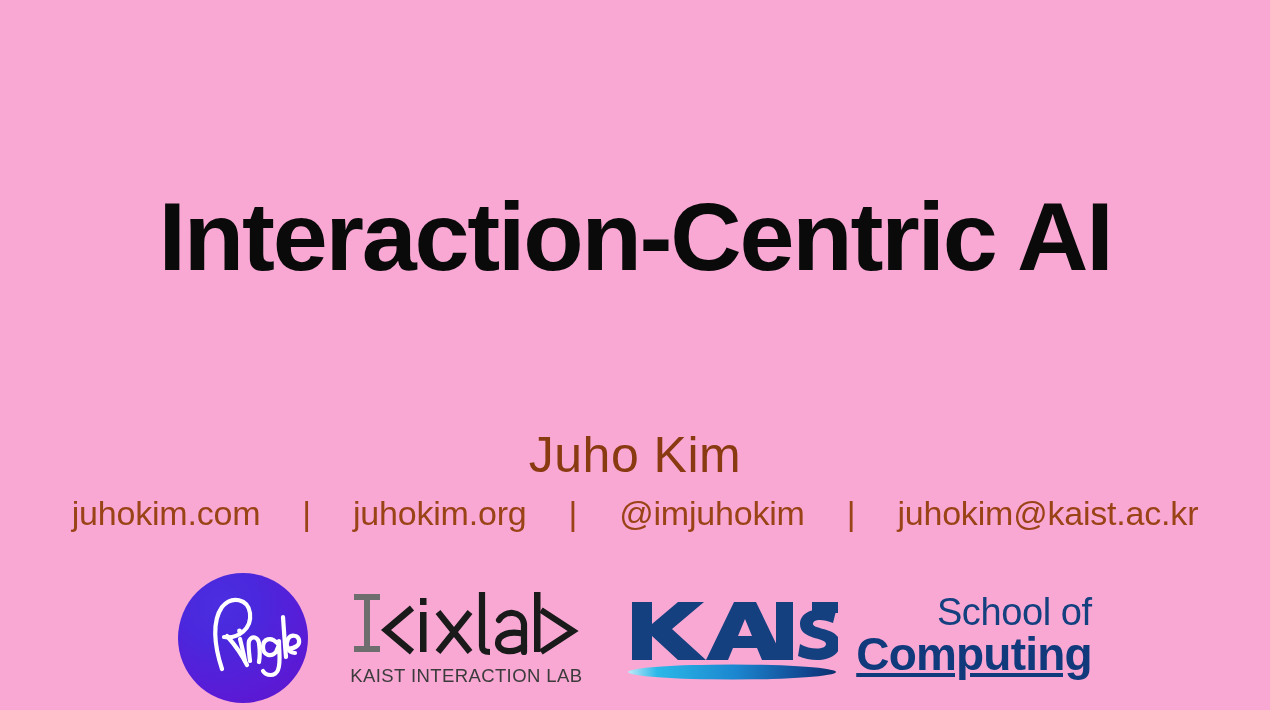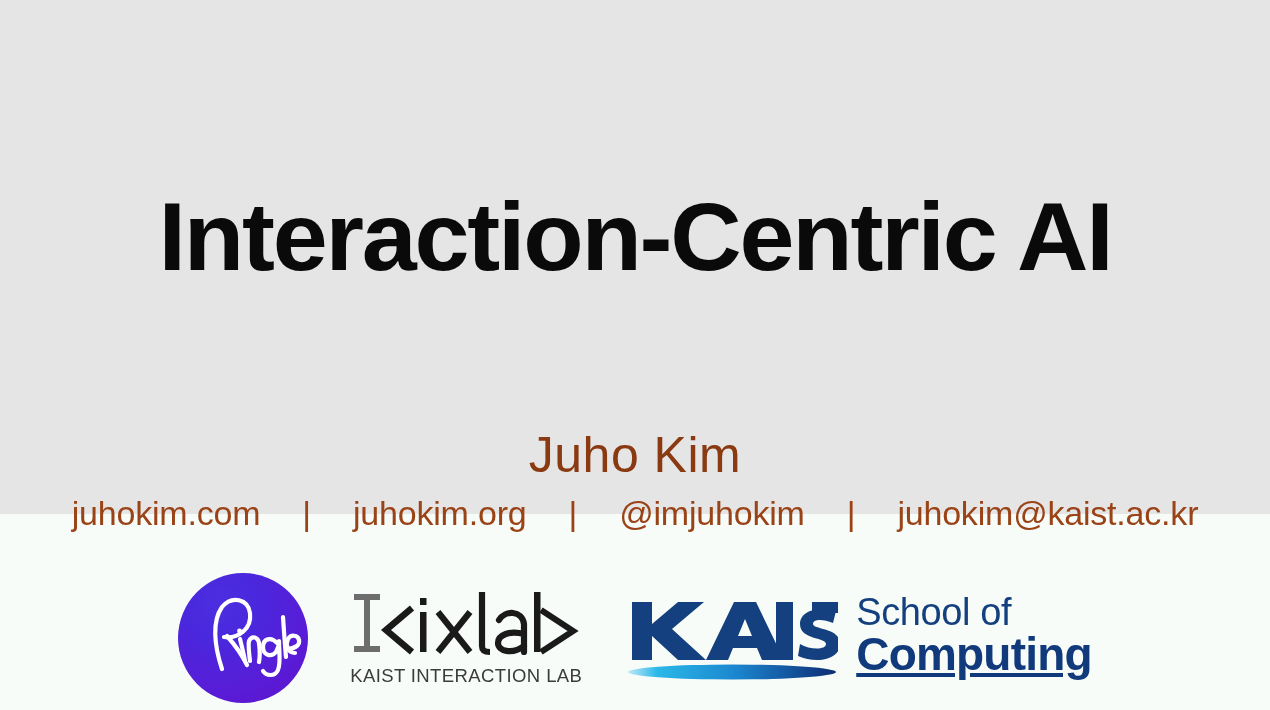--- a/index.html
+++ b/index.html
@@ -11,22 +11,22 @@
     height: 710px;
     overflow: hidden;
     background: #f8fcf8;
     font-family: "Liberation Sans", sans-serif;
     -webkit-font-smoothing: antialiased;
   }
 
   .slide {
     position: relative;
     width: 1270px;
-    height: 514px;
-    background: #e5e5e5;
+    height: 710px;
+    background: #f9a8d4;
   }
 
   
   .title {
     position: absolute;
     left: 0;
     top: 186px;
     width: 1270px;
     text-align: center;
     font-family: "Liberation Sans", sans-serif;
@@ -107,41 +107,42 @@
 
   
   .kixlab {
     position: relative;
     width: 232px;
     height: 104px;
     margin-right: 44px;
     flex: 0 0 auto;
     display: flex;
     flex-direction: column;
-    align-items: center;
+    align-items: flex-start;
     justify-content: flex-start;
   }
   .kixlab-mark { display:block; }
   .kixlab-sub {
     font-family: "Liberation Sans", sans-serif;
     font-size: 18.5px;
     font-weight: 400;
     letter-spacing: 0.4px;
     color: #3b3b3b;
     white-space: nowrap;
     margin-top: 3px;
   }
 
   
   .kaist-soc {
     position: relative;
     display: flex;
     align-items: center;
     flex: 0 0 auto;
     gap: 18px;
+    text-align: right;
   }
   .kaist-block {
     position: relative;
     width: 212px;
     height: 92px;
   }
   .kaist-block svg { position:absolute; left:0; top:0; }
   .soc {
     display: flex;
     flex-direction: column;

